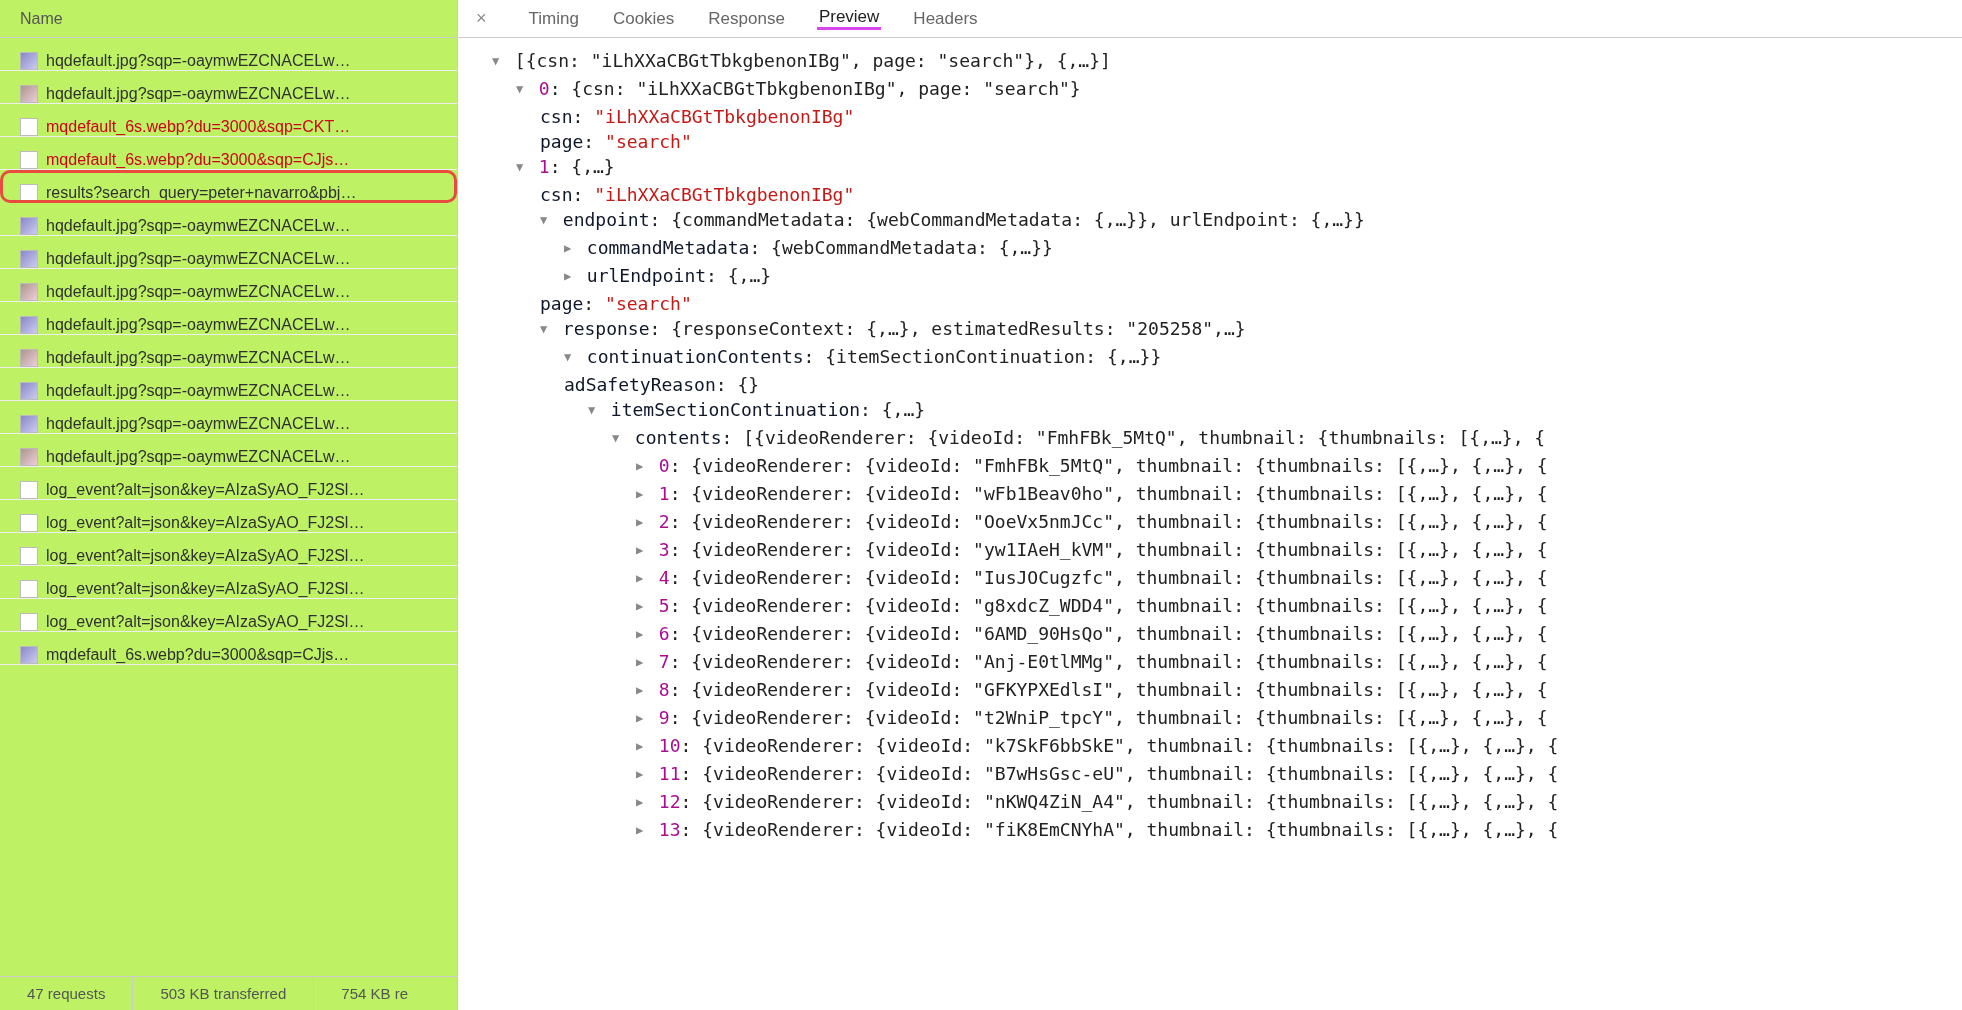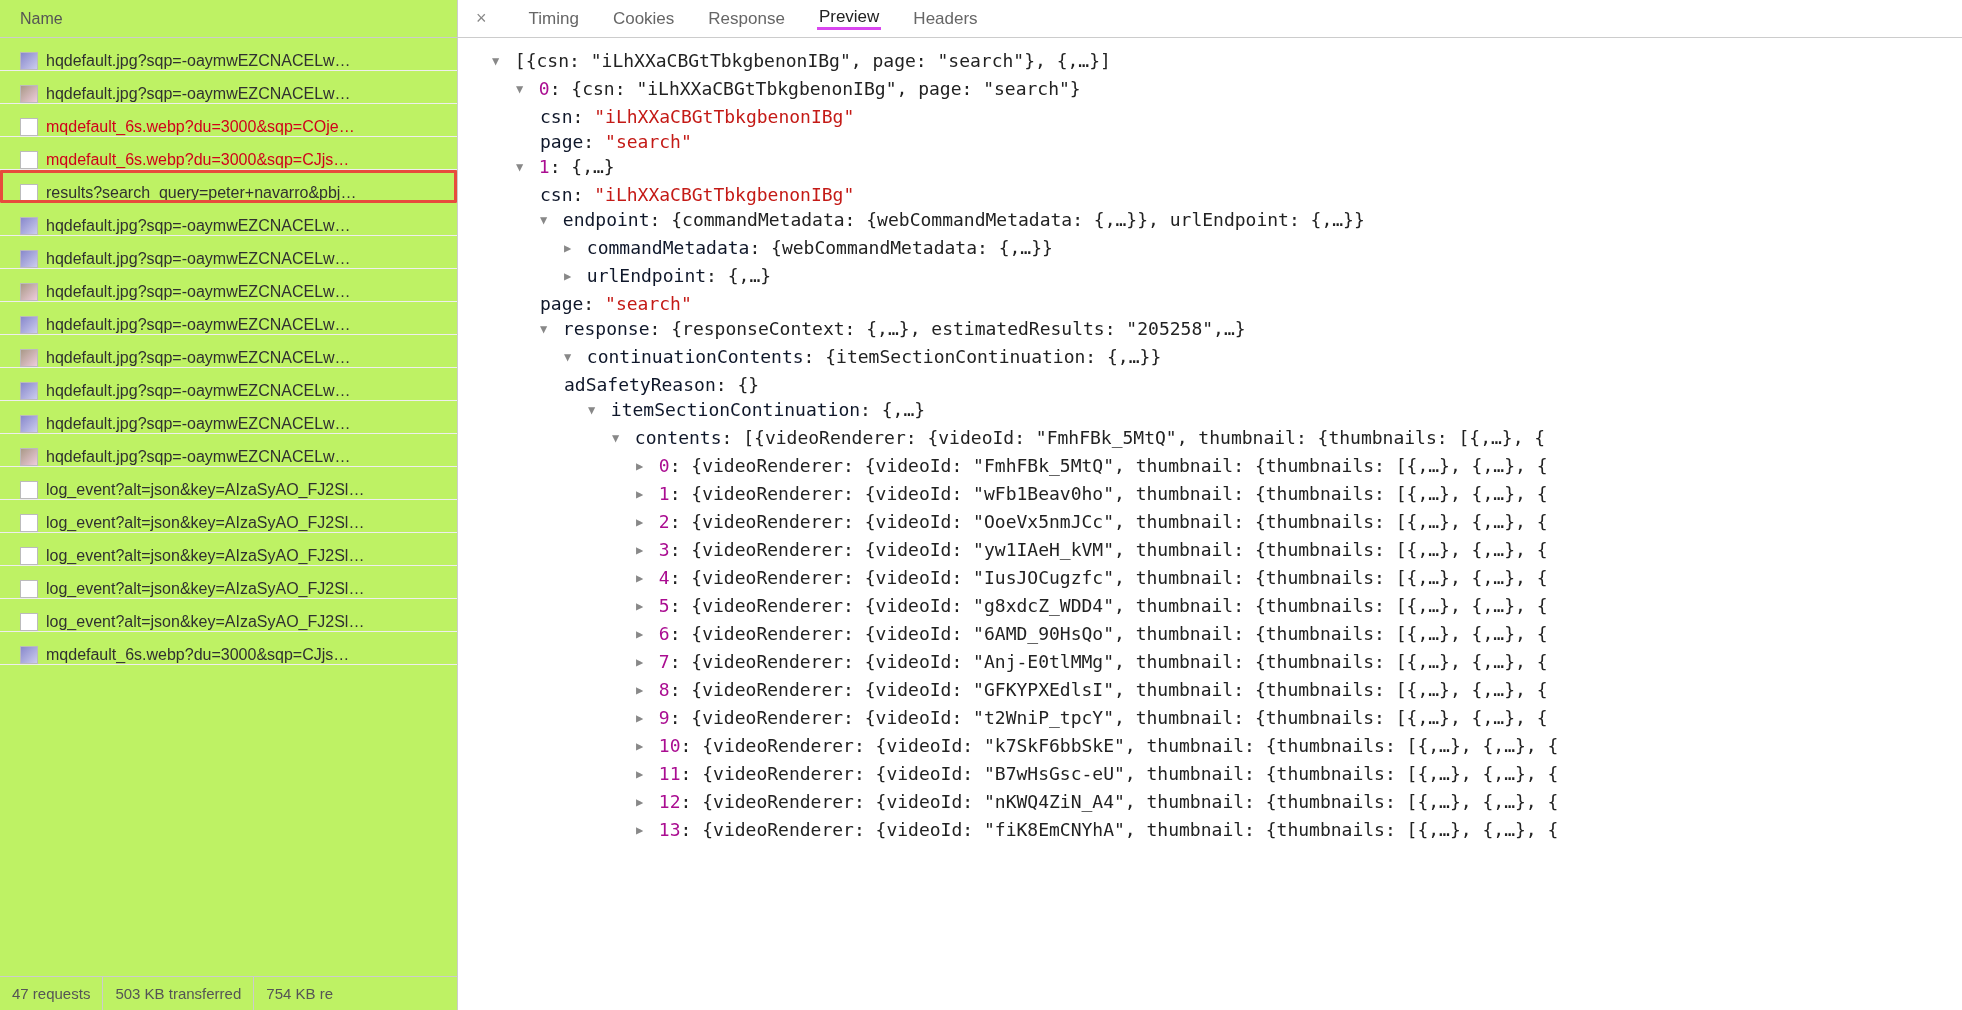--- a/index.html
+++ b/index.html
@@ -7,23 +7,23 @@
 .container { display: flex; width: 100%; height: 100vh; }
 .sidebar { width: 458px; border-right: 1px solid #ccc; display: flex; flex-direction: column; background: #bef264; }
 .sidebar-header { height: 38px; border-bottom: 1px solid #ccc; display: flex; align-items: center; padding-left: 20px; font-size: 16px; color: #555; }
 .request-list { flex: 1; overflow-y: auto; }
 .request-row { height: 33px; display: flex; align-items: flex-end; padding: 0 10px 0 20px; border-bottom: 1px solid #eee; white-space: nowrap; overflow: hidden; text-overflow: ellipsis; cursor: pointer; }
 .request-row .icon-box { width: 18px; height: 18px; margin-right: 8px; border: 1px solid #bbb; flex-shrink: 0; display:flex; align-items:center; justify-content:center; font-size:9px; background:#fff;}
 .request-row .icon-box.img { background: linear-gradient(135deg,#88c, #cce); }
 .request-row .icon-box.img2 { background: linear-gradient(135deg,#a98, #ecd); }
 .request-row .label { overflow: hidden; text-overflow: ellipsis; font-size: 16px; }
 .request-row.red .label { color: #d0021b; }
-.request-row.highlighted { outline: 3px solid #e74c3c; outline-offset: -3px; border-radius: 1px; }
+.request-row.highlighted { outline: 3px solid #e74c3c; outline-offset: -3px; border-radius: 10px; }
 .sidebar-footer { height: 34px; border-top: 1px solid #ccc; display: flex; align-items: center; font-size: 15px; color: #555; }
-.sidebar-footer span { padding: 0 12px; border-right: 1px solid #ccc; height: 100%; display:flex; align-items:center; }
+.sidebar-footer span { padding: 0 27px; border-right: 1px solid #ccc; height: 100%; display:flex; align-items:center; }
 .sidebar-footer span:last-child { border-right: none; }
 
 .main { flex: 1; display: flex; flex-direction: column; }
 .tabs { height: 38px; border-bottom: 1px solid #ccc; display: flex; align-items: center; gap: 30px; padding-left: 18px; }
 .close-x { color: #888; font-size: 18px; cursor: pointer; margin-right: 10px; }
 .tab { color: #666; font-size: 17px; padding: 0 2px; cursor: pointer; }
 .tab.active { color: #222; border-bottom: 3px solid #d946ef; }
 
 .preview-area { flex: 1; overflow: auto; padding: 10px 8px; font-family: Menlo, Consolas, monospace; font-size: 18px; line-height: 25px; white-space: nowrap; }
 .line { display: block; }
@@ -52,21 +52,21 @@
         <div class="request-row">
           <span class="icon-box img"></span>
           <span class="label">hqdefault.jpg?sqp=-oaymwEZCNACELw…</span>
         </div>
         <div class="request-row">
           <span class="icon-box img2"></span>
           <span class="label">hqdefault.jpg?sqp=-oaymwEZCNACELw…</span>
         </div>
         <div class="request-row red">
           <span class="icon-box "></span>
-          <span class="label">mqdefault_6s.webp?du=3000&amp;sqp=COje…</span>
+          <span class="label">mqdefault_6s.webp?du=3000&amp;sqp=CKT…</span>
         </div>
         <div class="request-row red">
           <span class="icon-box "></span>
           <span class="label">mqdefault_6s.webp?du=3000&amp;sqp=CJjs…</span>
         </div>
         <div class="request-row highlighted">
           <span class="icon-box "></span>
           <span class="label">results?search_query=peter+navarro&amp;pbj…</span>
         </div>
         <div class="request-row">

